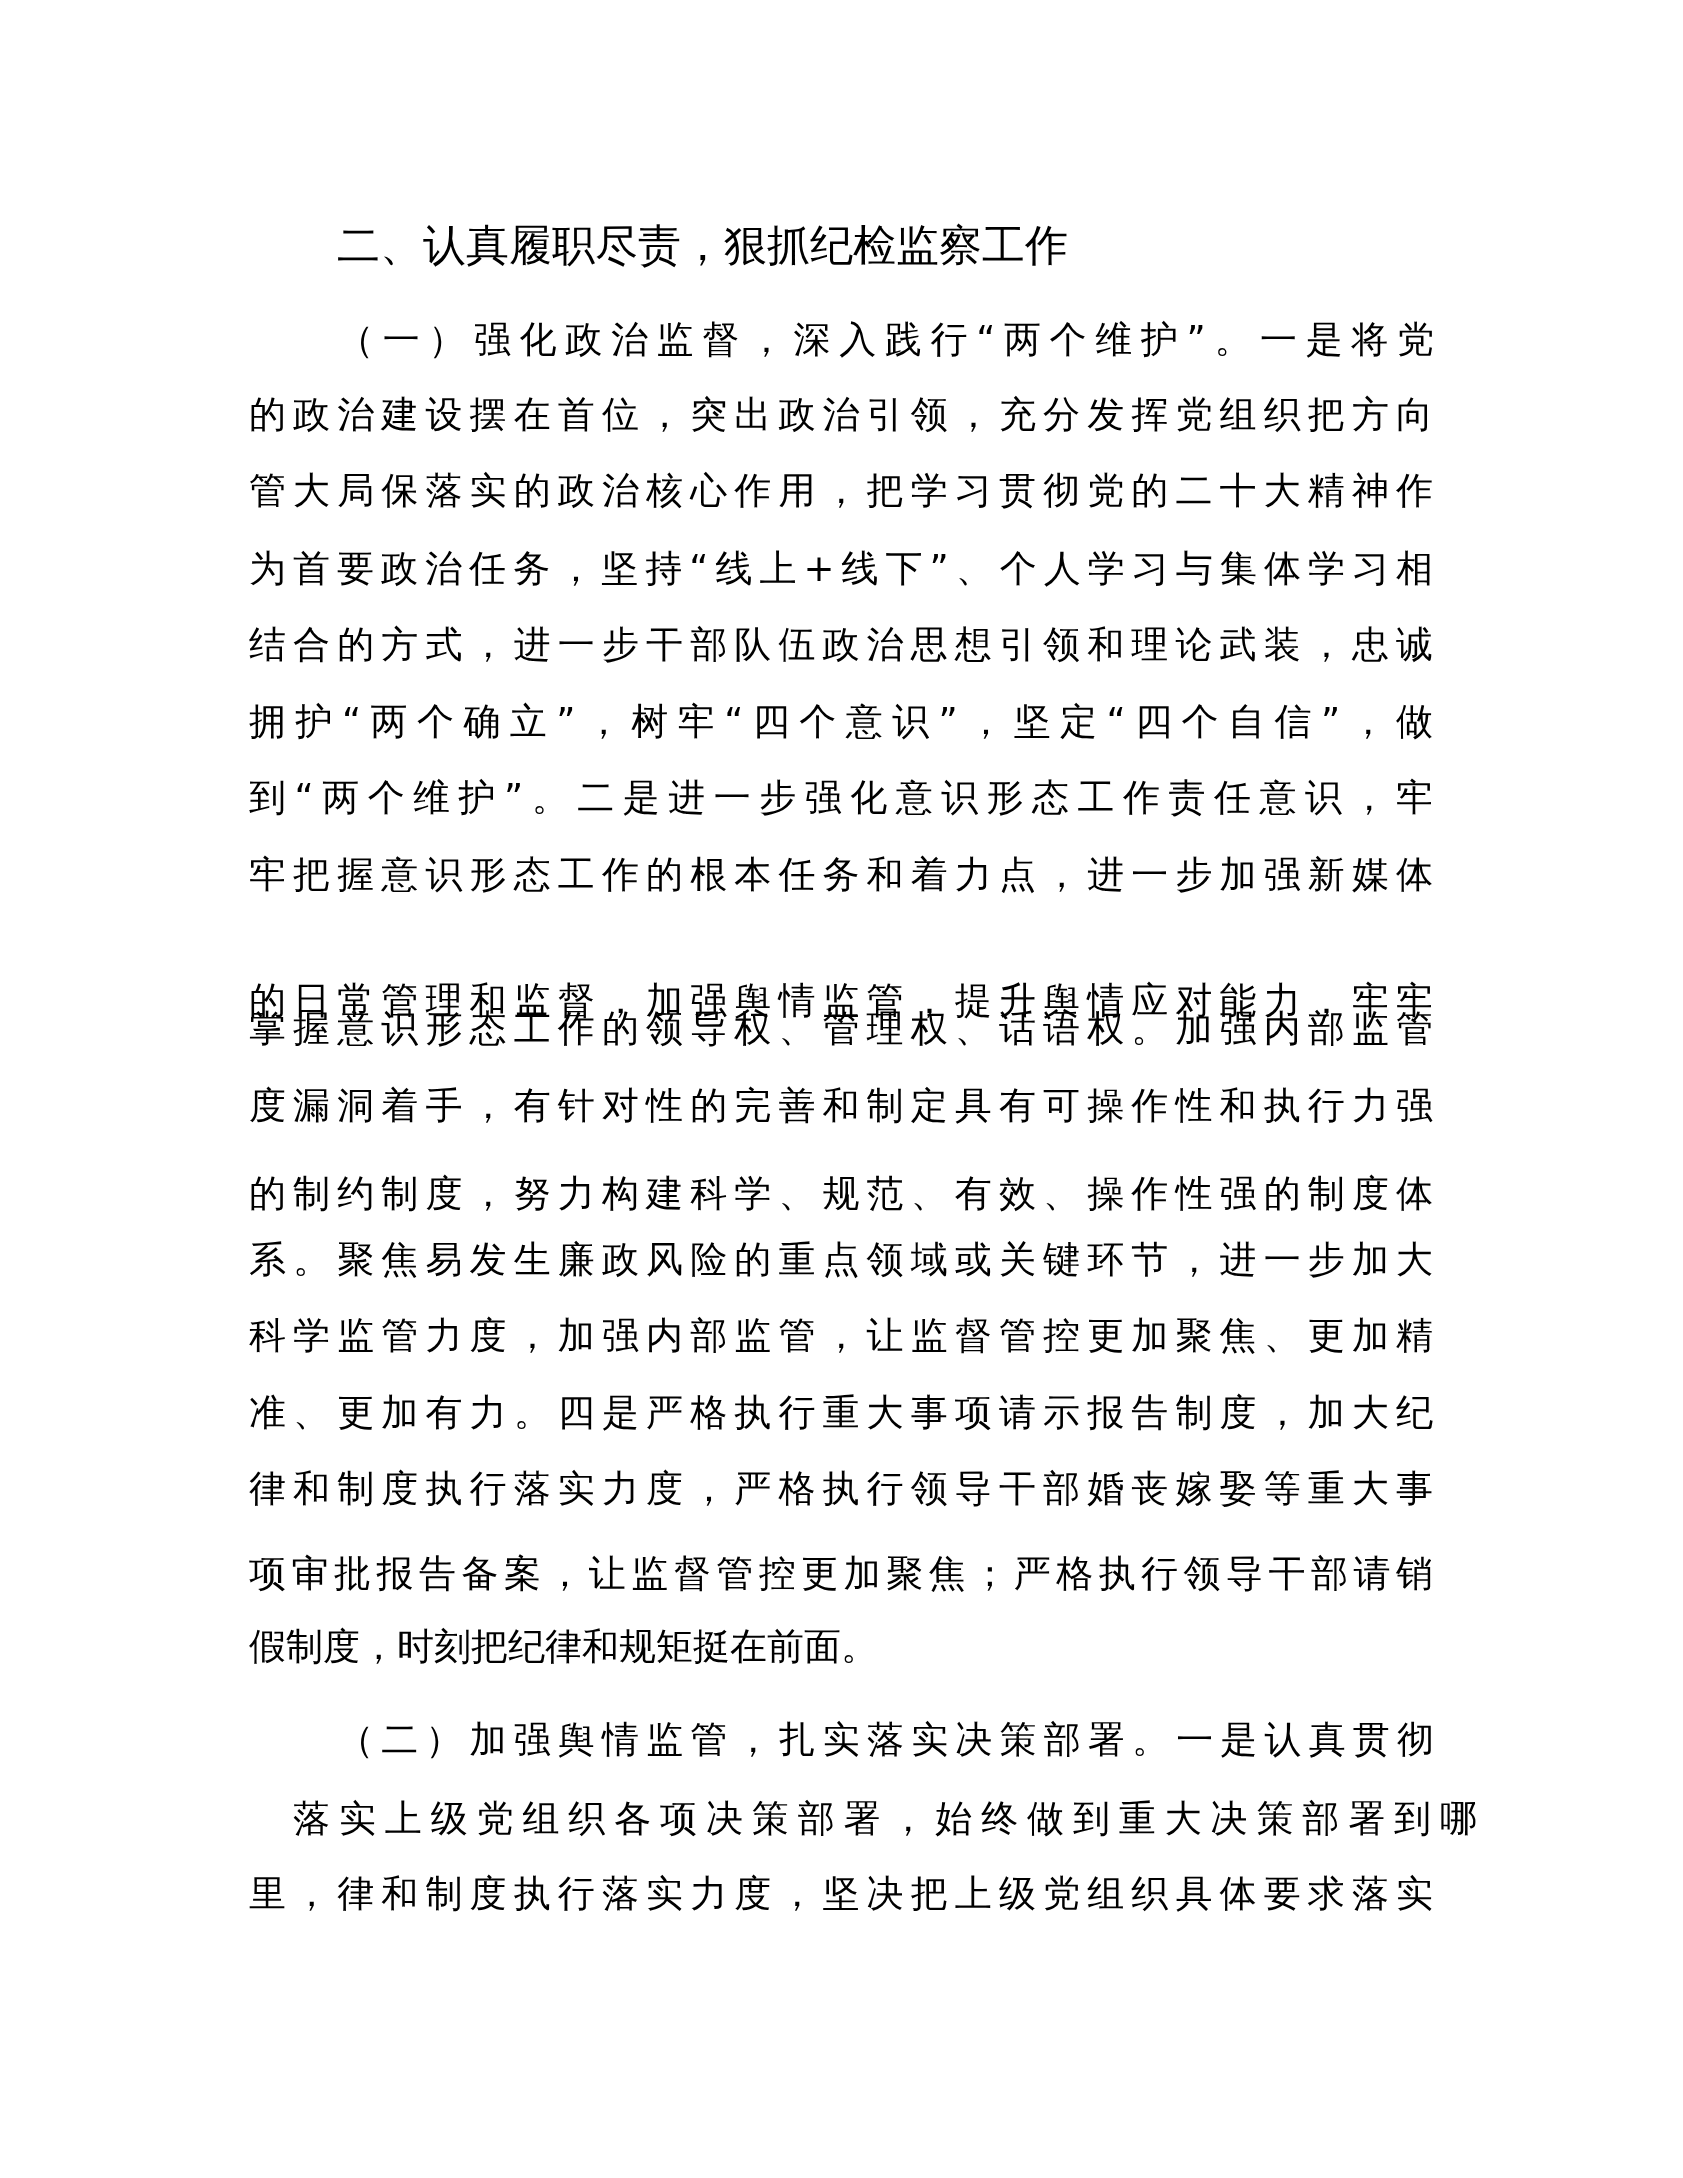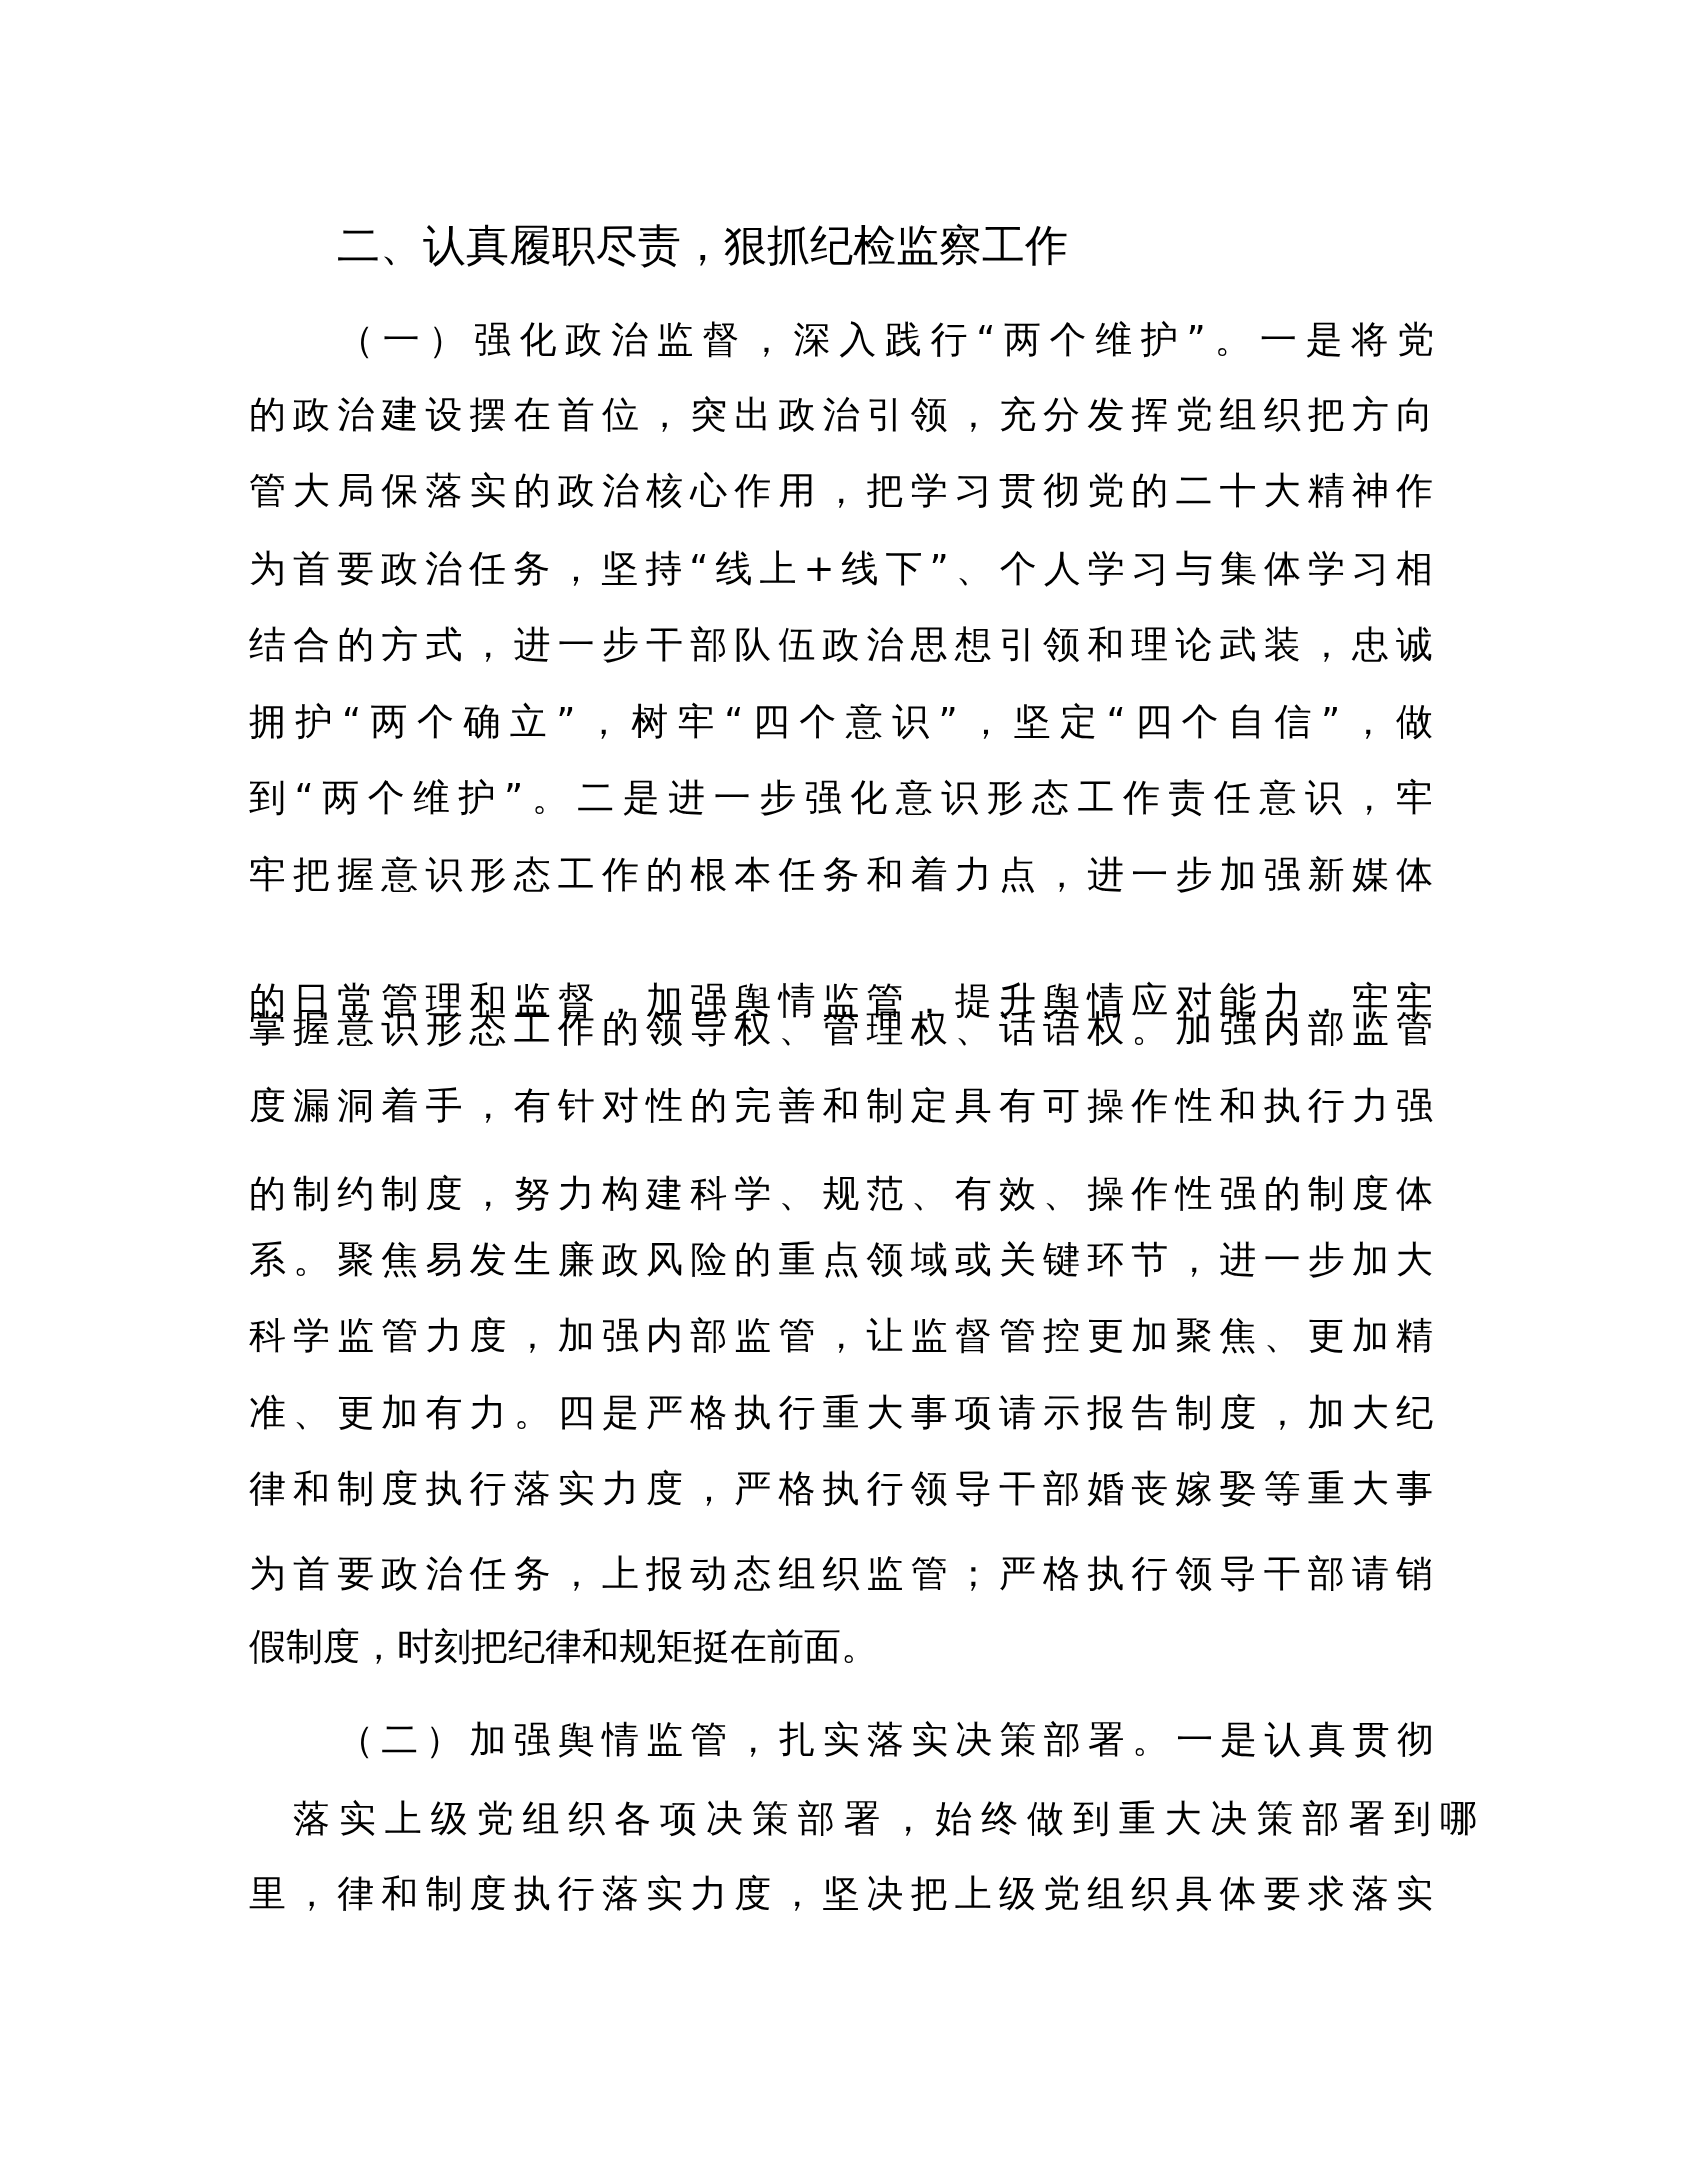--- a/index.html
+++ b/index.html
@@ -67,21 +67,21 @@
     <div class="line" style="top:768px;">到“两个维护”。二是进一步强化意识形态工作责任意识，牢</div>
     <div class="line" style="top:845px;">牢把握意识形态工作的根本任务和着力点，进一步加强新媒体</div>
     <div class="line" style="top:923px;margin-top:48px;">的日常管理和监督，加强舆情监管，提升舆情应对能力，牢牢</div>
     <div class="line" style="top:999px;">掌握意识形态工作的领导权、管理权、话语权。加强内部监管</div>
     <div class="line" style="top:1076px;">度漏洞着手，有针对性的完善和制定具有可操作性和执行力强</div>
     <div class="line" style="top:1152px;margin-top:12px;">的制约制度，努力构建科学、规范、有效、操作性强的制度体</div>
     <div class="line" style="top:1230px;">系。聚焦易发生廉政风险的重点领域或关键环节，进一步加大</div>
     <div class="line" style="top:1306px;">科学监管力度，加强内部监管，让监督管控更加聚焦、更加精</div>
     <div class="line" style="top:1383px;">准、更加有力。四是严格执行重大事项请示报告制度，加大纪</div>
     <div class="line" style="top:1459px;">律和制度执行落实力度，严格执行领导干部婚丧嫁娶等重大事</div>
-    <div class="line" style="top:1544px;">为首要政治任务，上报动态组织监管；严格执行领导干部请销</div>
+    <div class="line" style="top:1544px;">项审批报告备案，让监督管控更加聚焦；严格执行领导干部请销</div>
     <div class="line last" style="top:1617px;">假制度，时刻把纪律和规矩挺在前面。</div>
   </div>
 
   <div>
     <div class="line indent" style="top:1710px;">（二）加强舆情监管，扎实落实决策部署。一是认真贯彻</div>
     <div class="line" style="top:1789px;margin-left:44px;">落实上级党组织各项决策部署，始终做到重大决策部署到哪</div>
     <div class="line" style="top:1864px;">里，律和制度执行落实力度，坚决把上级党组织具体要求落实</div>
   </div>
 
 </div>

